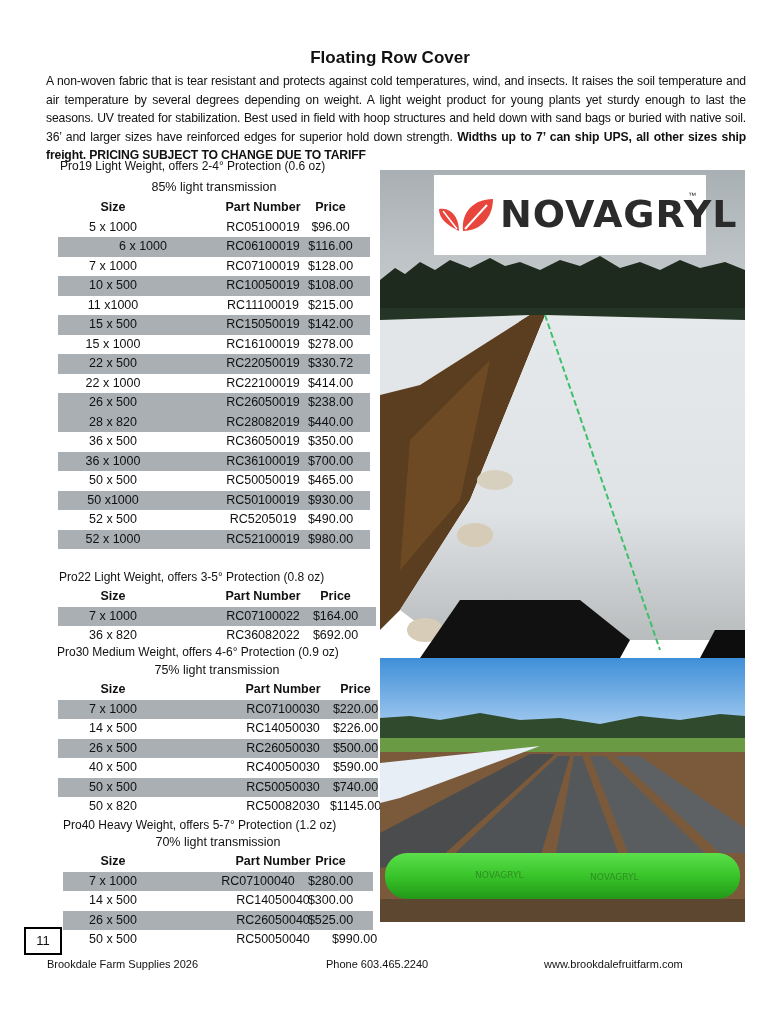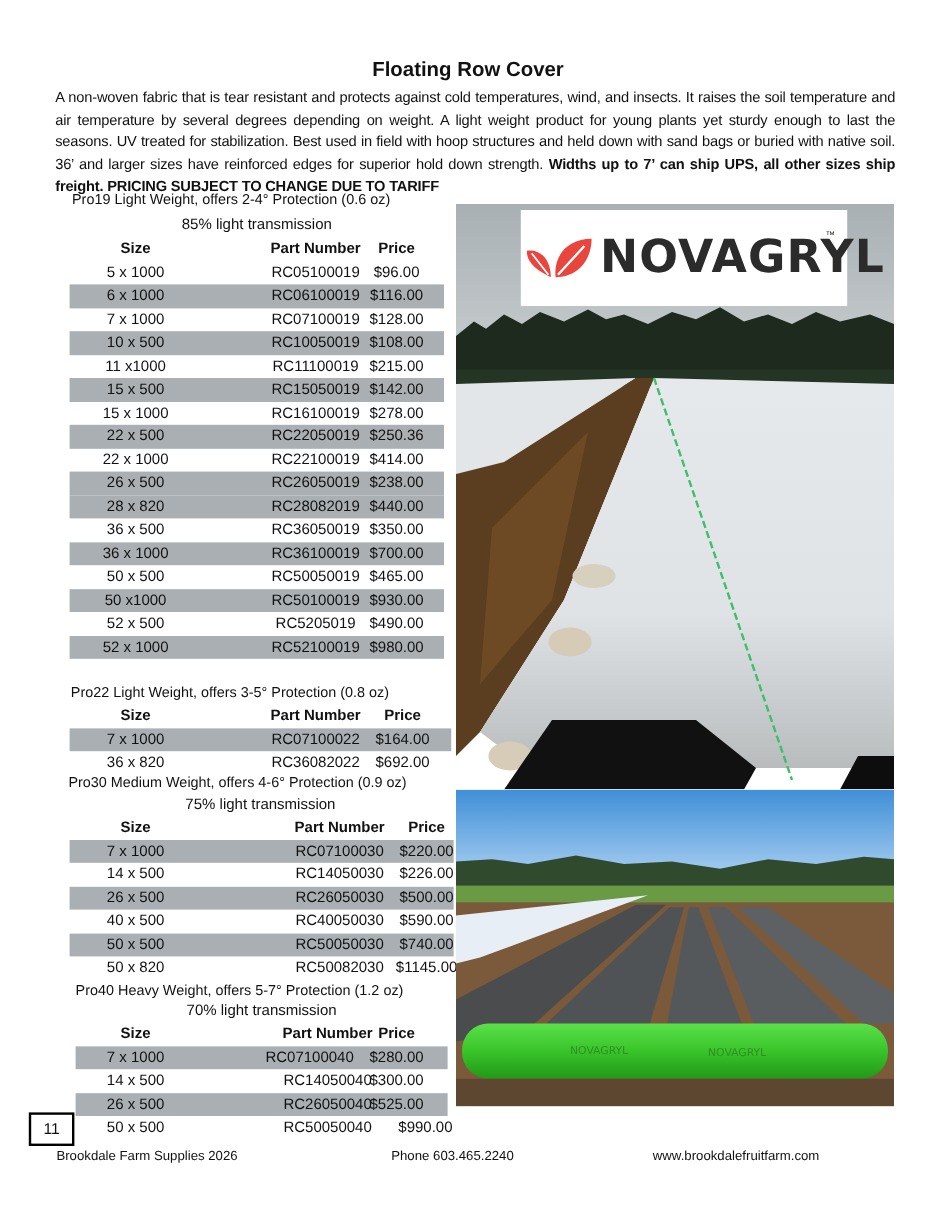--- a/index.html
+++ b/index.html
@@ -39,21 +39,21 @@
       <span style="left: 0px; width: 110px;">Size</span>
       <span style="left: 110px; width: 190px;">Part Number</span>
       <span style="left: 225px; width: 95px;">Price</span>
     </div>
     <div class="row ">
       <span style="left: 0px; width: 110px;">5 x 1000</span>
       <span style="left: 110px; width: 190px;">RC05100019</span>
       <span style="left: 225px; width: 95px;">$96.00</span>
     </div>
     <div class="row band">
-      <span style="left: 0px; width: 110px;">6 x 1000</span>
+      <span style="left: 0px; width: 110px; padding-left: 30px;">6 x 1000</span>
       <span style="left: 110px; width: 190px;">RC06100019</span>
       <span style="left: 225px; width: 95px;">$116.00</span>
     </div>
     <div class="row ">
       <span style="left: 0px; width: 110px;">7 x 1000</span>
       <span style="left: 110px; width: 190px;">RC07100019</span>
       <span style="left: 225px; width: 95px;">$128.00</span>
     </div>
     <div class="row band">
       <span style="left: 0px; width: 110px;">10 x 500</span>
@@ -71,21 +71,21 @@
       <span style="left: 225px; width: 95px;">$142.00</span>
     </div>
     <div class="row ">
       <span style="left: 0px; width: 110px;">15 x 1000</span>
       <span style="left: 110px; width: 190px;">RC16100019</span>
       <span style="left: 225px; width: 95px;">$278.00</span>
     </div>
     <div class="row band">
       <span style="left: 0px; width: 110px;">22 x 500</span>
       <span style="left: 110px; width: 190px;">RC22050019</span>
-      <span style="left: 225px; width: 95px;">$250.36</span>
+      <span style="left: 225px; width: 95px;">$330.72</span>
     </div>
     <div class="row ">
       <span style="left: 0px; width: 110px;">22 x 1000</span>
       <span style="left: 110px; width: 190px;">RC22100019</span>
       <span style="left: 225px; width: 95px;">$414.00</span>
     </div>
     <div class="row band">
       <span style="left: 0px; width: 110px;">26 x 500</span>
       <span style="left: 110px; width: 190px;">RC26050019</span>
       <span style="left: 225px; width: 95px;">$238.00</span>

